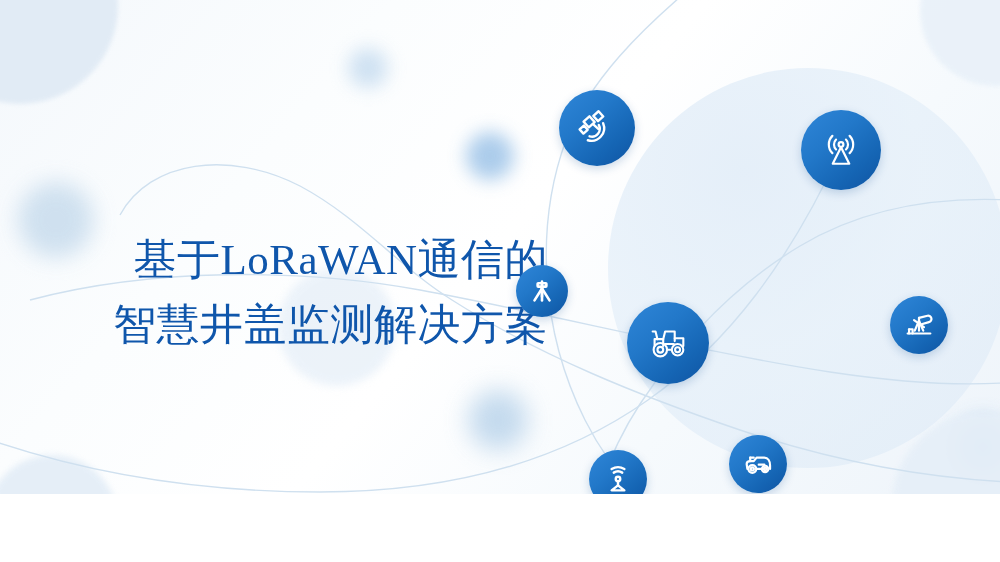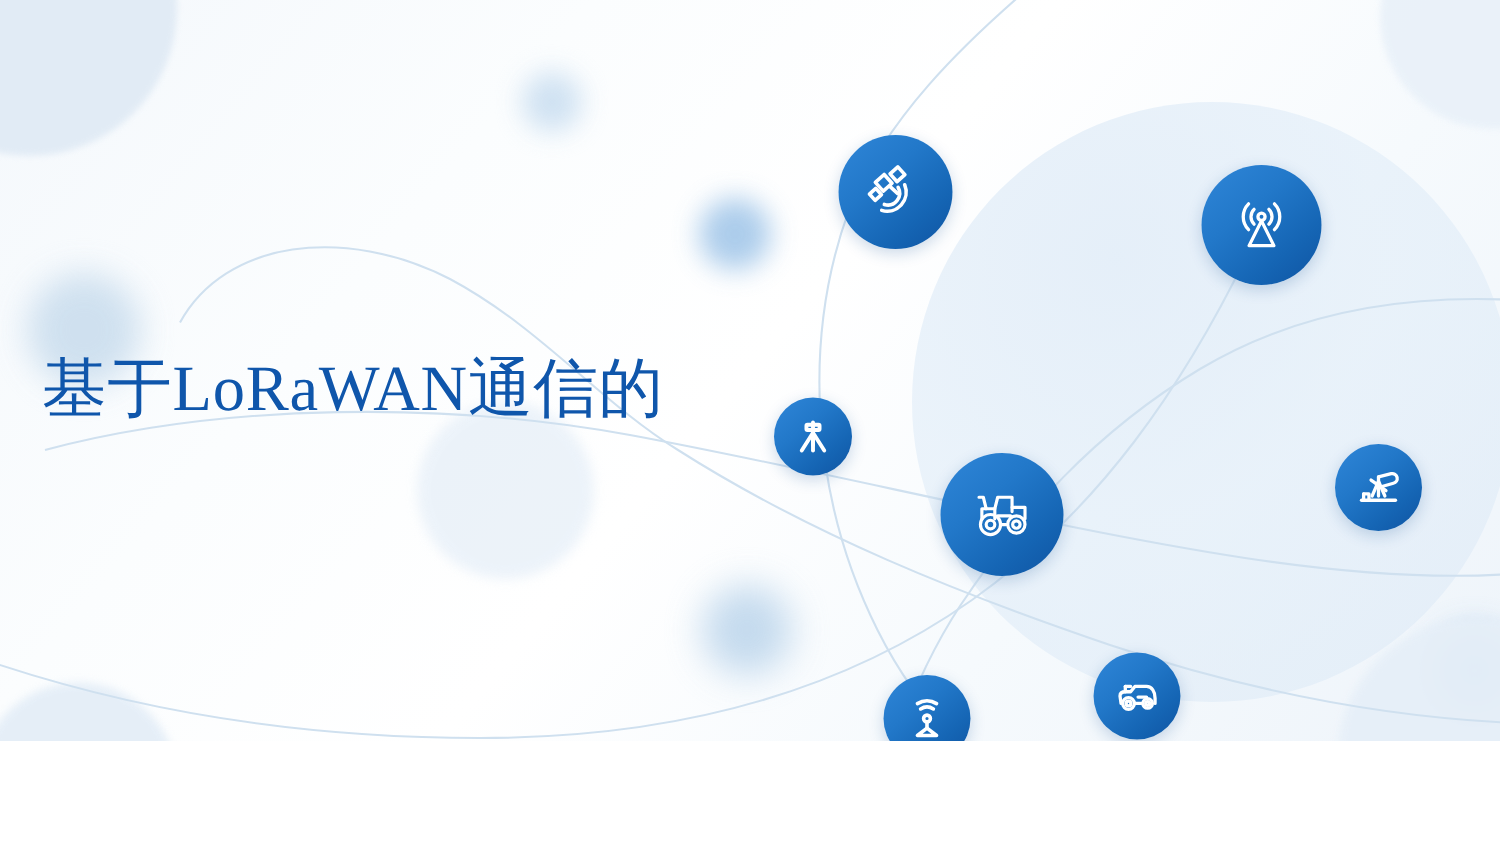--- a/index.html
+++ b/index.html
@@ -10,20 +10,21 @@
   }
   body {
     font-family: "Liberation Sans", sans-serif;
   }
   #slide {
     position: relative;
     width: 1000px;
     height: 494px;
     overflow: hidden;
     background: linear-gradient(130deg, #f4f8fc 0%, #fbfdfe 28%, #ffffff 50%, #f6fafd 72%, #eef4fa 100%);
+    text-align: right;
   }
 
   
   .blob {
     position: absolute;
     border-radius: 50%;
     pointer-events: none;
   }
   .blob-tl {
     left: -78px; top: -92px;
@@ -181,20 +182,21 @@
       <path d="M700 -20 C 640 30, 590 80, 566 140 C 535 225, 540 330, 585 420 C 625 500, 690 545, 760 575"></path>
       <path d="M30 300 C 150 268, 300 268, 420 290 C 560 316, 700 352, 830 372 C 910 384, 970 386, 1015 382"></path>
       <path d="M120 215 C 150 160, 230 150, 300 186 C 360 218, 400 268, 452 300 C 540 356, 640 396, 740 430 C 830 460, 920 478, 1010 482"></path>
       <path d="M-10 440 C 90 474, 200 492, 320 492 C 450 492, 560 462, 648 400 C 730 342, 790 260, 841 150"></path>
       <path d="M1010 200 C 930 196, 860 210, 800 246 C 730 288, 680 344, 640 404 C 606 456, 586 520, 576 575"></path>
     </g>
   </svg>
 
   <div class="title-block">
     <div class="title-line title-line-1">基于LoRaWAN通信的</div>
+    <div class="title-line title-line-2">智慧井盖监测解决方案</div>
   </div>
 
   <div class="node" style="left:559px; top:90px; width:76px; height:76px;">
     <svg viewBox="0 0 48 48" width="42" height="42">
       <g stroke-width="2.4">
         <rect x="10.5" y="12.5" width="9" height="9" transform="rotate(-42 15 17)"></rect>
         <rect x="21.5" y="6.5" width="8" height="8" transform="rotate(-42 25.5 10.5)"></rect>
         <rect x="5.5" y="22.5" width="6.5" height="6.5" transform="rotate(-42 8.8 25.8)"></rect>
         <path d="M19.5 19.5 L25.5 25"></path>
         <path d="M26 20.5 a9 9 0 0 1 -10.5 13"></path>

